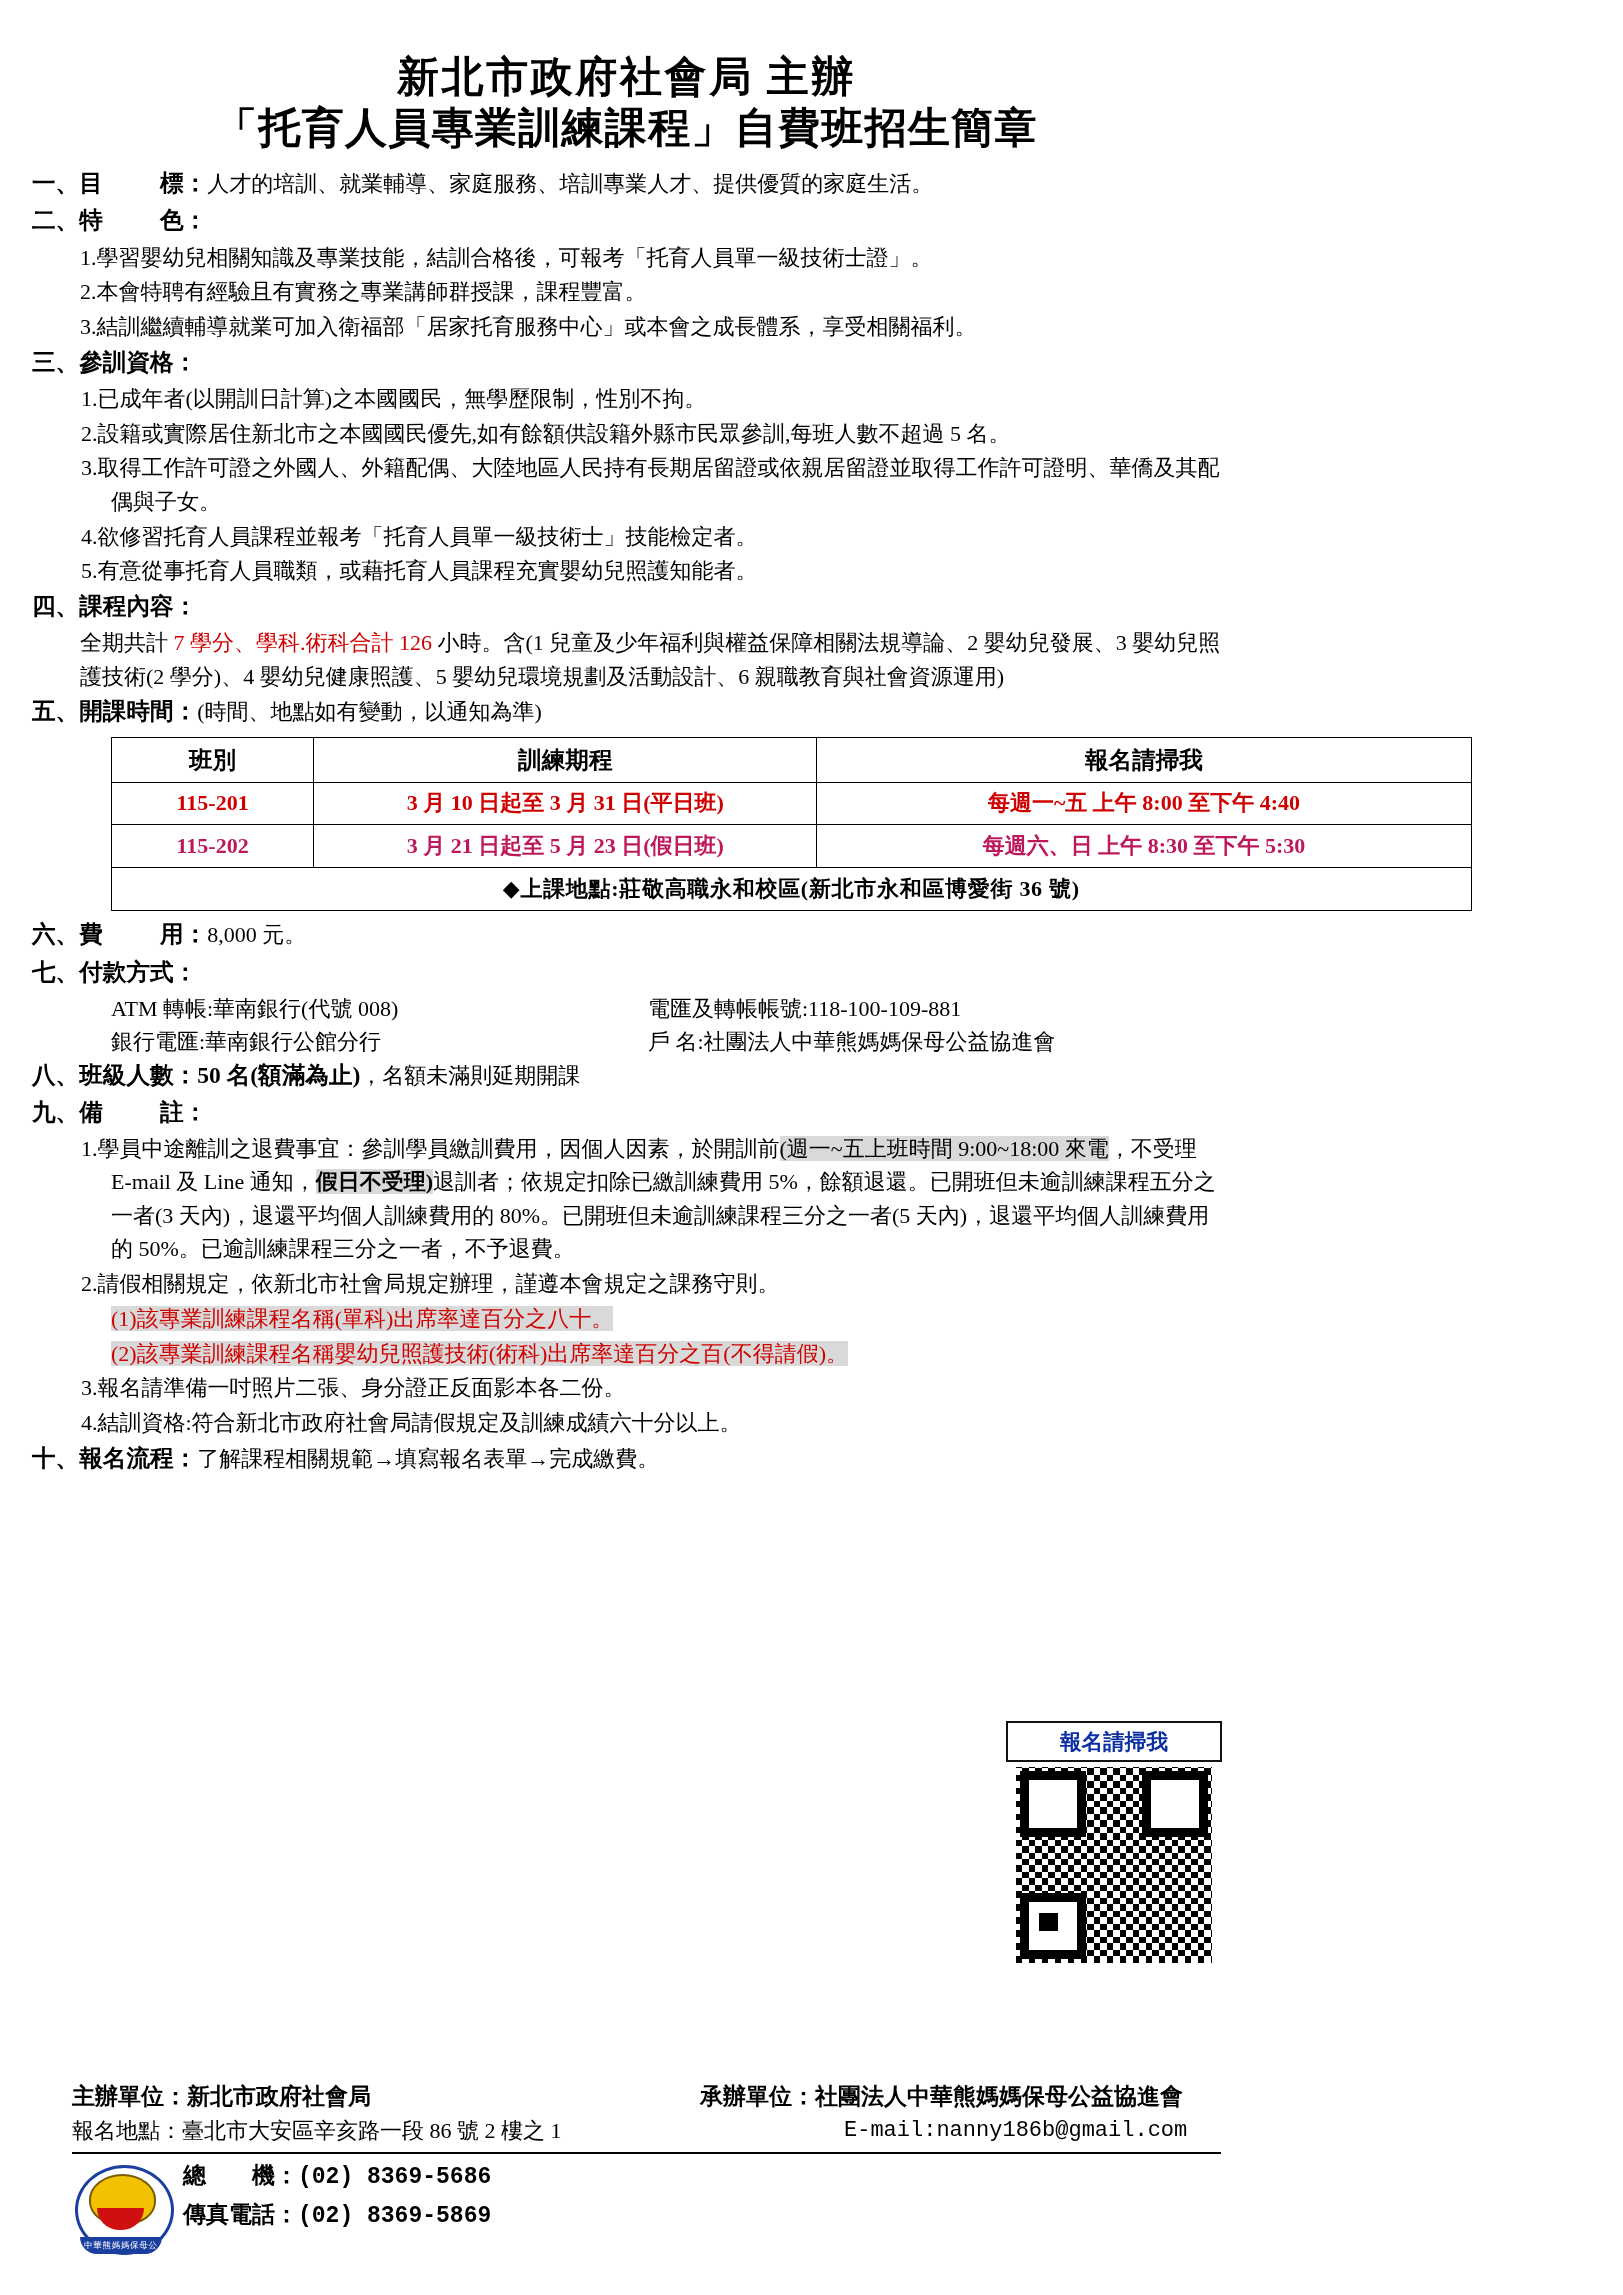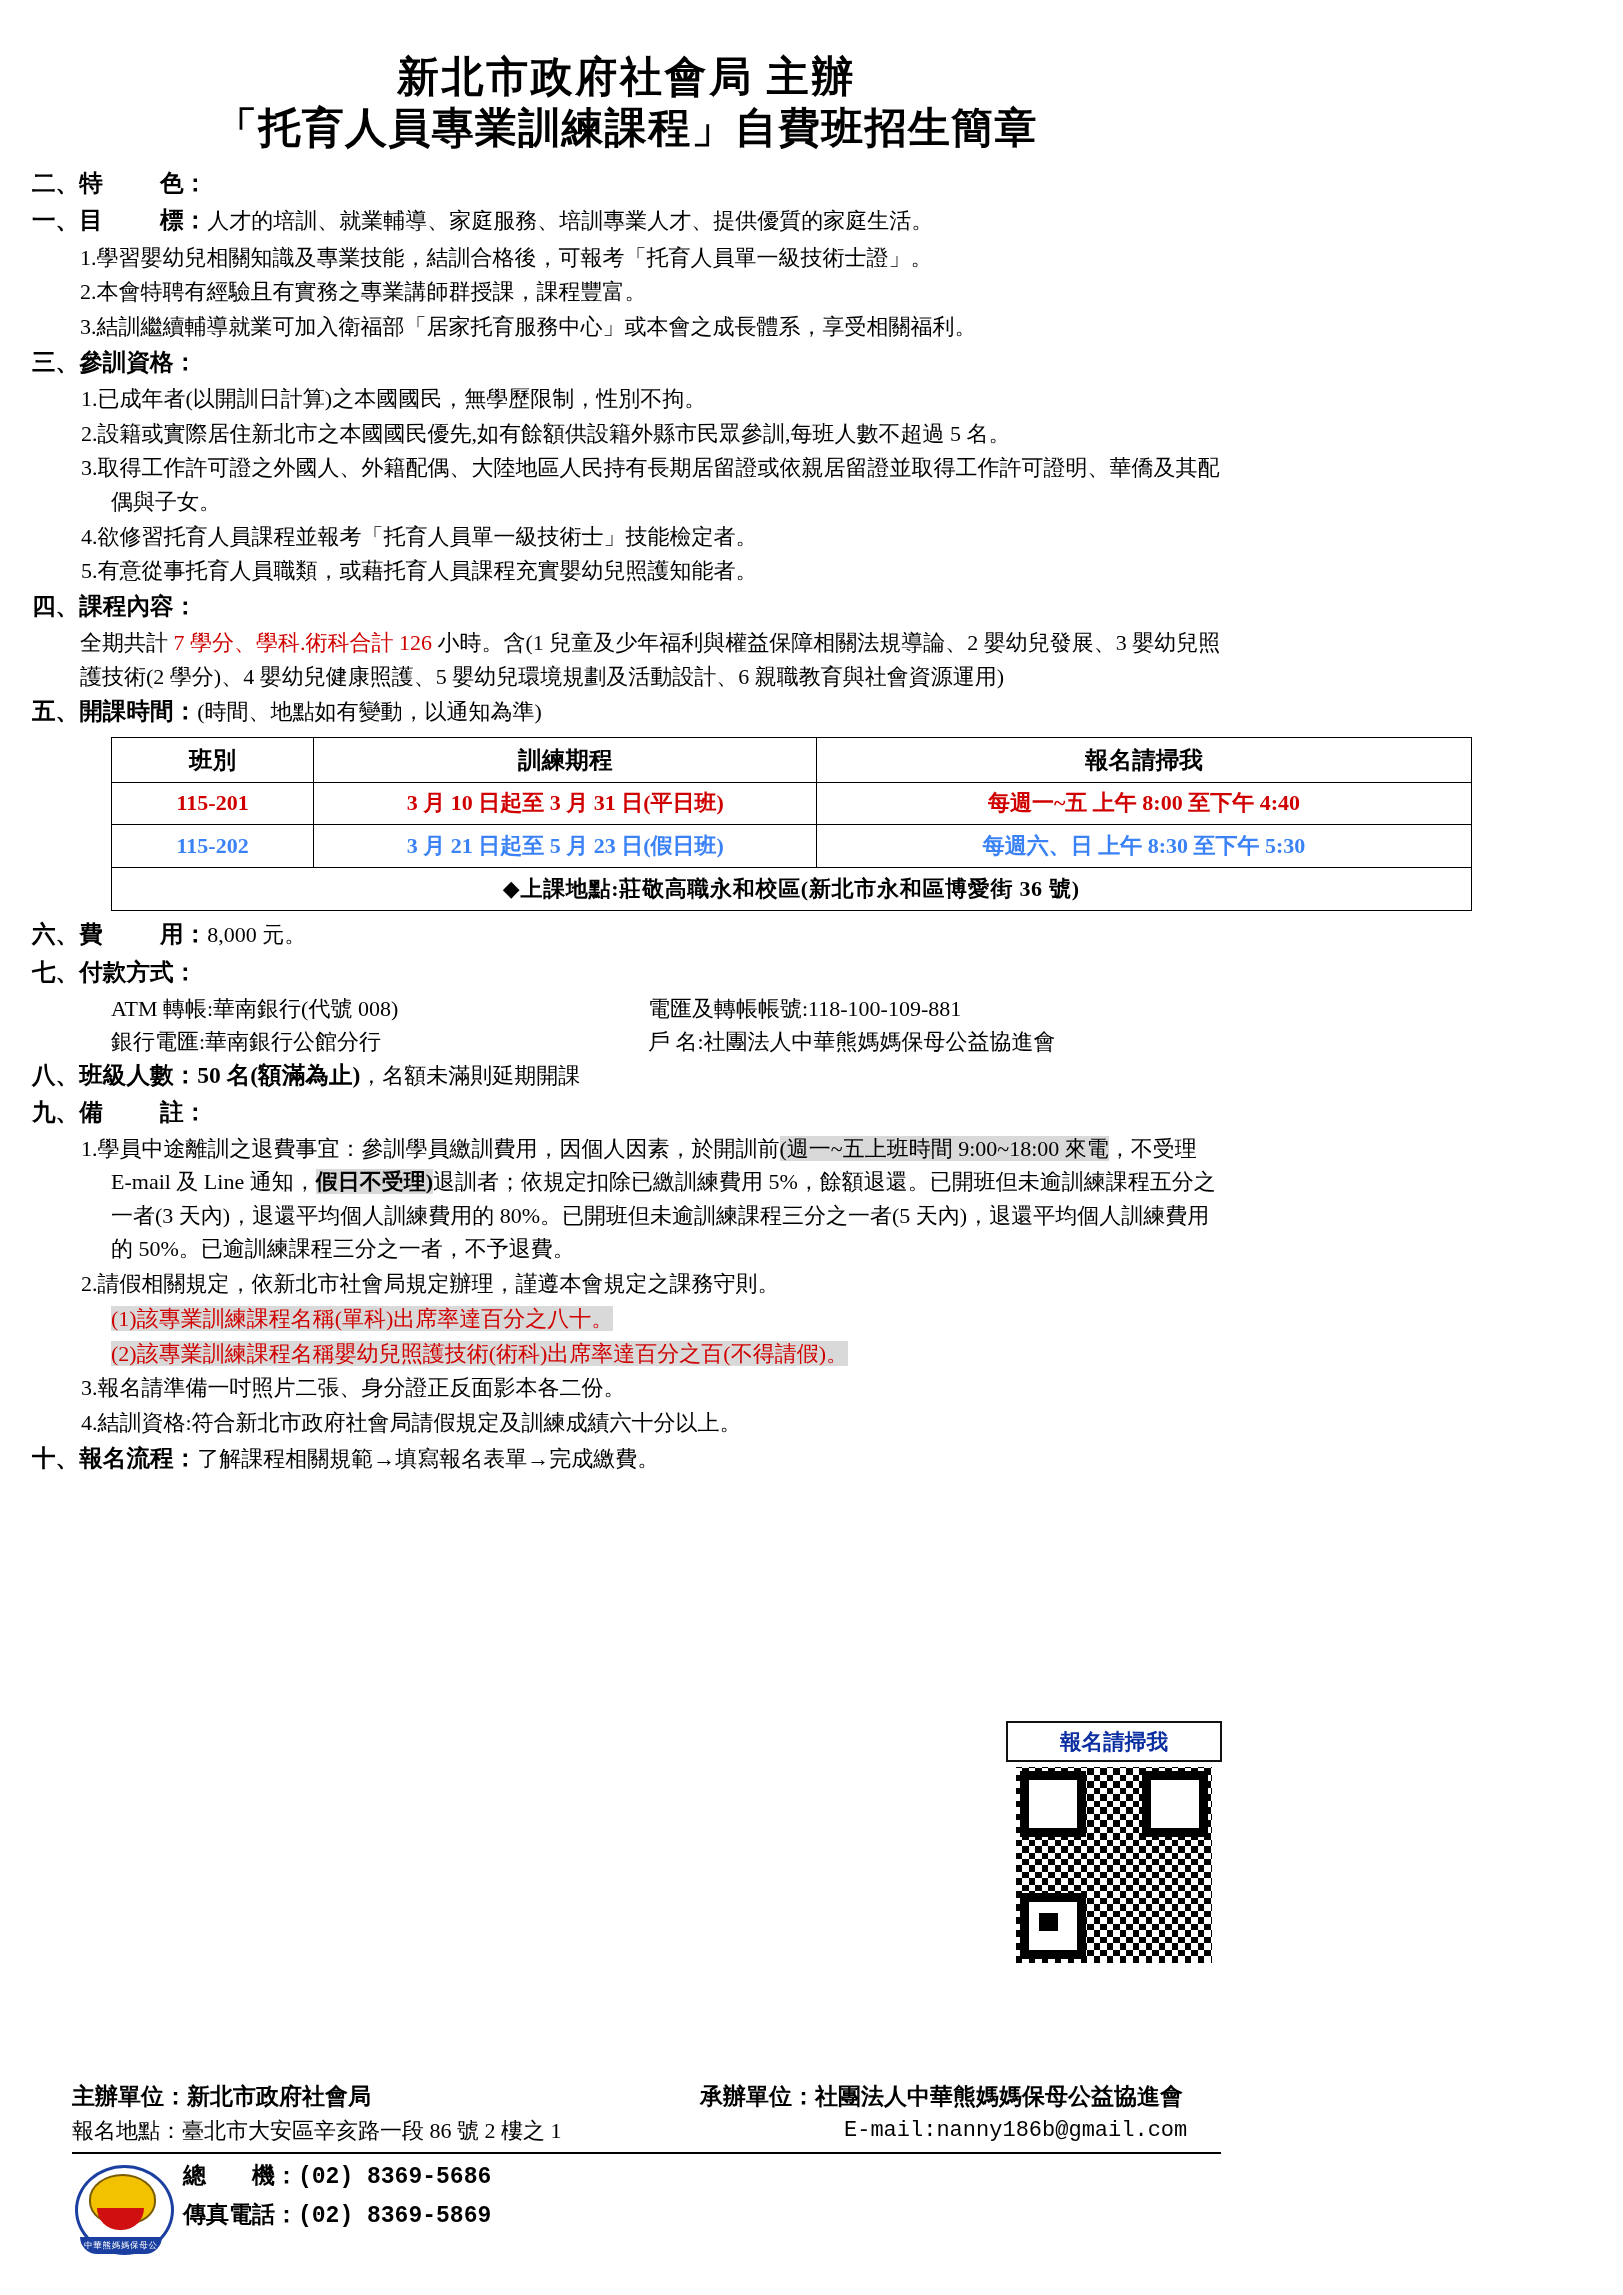--- a/index.html
+++ b/index.html
@@ -57,21 +57,21 @@
     padding-left: 48px;
   }
   .indent2 {
     padding-left: 79px;
   }
   .indent-hang {
     padding-left: 79px;
     text-indent: -30px;
   }
   .red { color: #d00000; }
-  .blue { color: #3b82f6; }
+  .blue { color: #be185d; }
   .bold { font-weight: bold; }
   .hl-gray { background: #d9d9d9; }
 
   
   .tbl-wrap {
     margin: 6.5px 0 6.5px 79px;
   }
   table.schedule {
     border-collapse: collapse;
     width: 1341px;
@@ -247,26 +247,26 @@
 </head>
 <body>
 
 <div class="page">
 
   <div class="title-block">
     <div class="title-line1">新北市政府社會局 主辦</div>
     <div class="title-line2">「托育人員專業訓練課程」自費班招生簡章</div>
   </div>
 
+  <div class="sec">
+    <span class="sec-head"><span class="label-spread">一、目</span><span>標</span><span>：</span></span><span>人才的培訓、就業輔導、家庭服務、培訓專業人才、提供優質的家庭生活。</span>
+  </div>
+
   <div class="sec sec-head">
     <span class="label-spread">二、特</span><span>色</span><span>：</span>
-  </div>
-
-  <div class="sec">
-    <span class="sec-head"><span class="label-spread">一、目</span><span>標</span><span>：</span></span><span>人才的培訓、就業輔導、家庭服務、培訓專業人才、提供優質的家庭生活。</span>
   </div>
   <div class="sec indent1">1.學習嬰幼兒相關知識及專業技能，結訓合格後，可報考「托育人員單一級技術士證」。</div>
   <div class="sec indent1">2.本會特聘有經驗且有實務之專業講師群授課，課程豐富。</div>
   <div class="sec indent1">3.結訓繼續輔導就業可加入衛福部「居家托育服務中心」或本會之成長體系，享受相關福利。</div>
 
   <div class="sec sec-head">三、參訓資格：</div>
   <div class="sec indent-hang">1.已成年者(以開訓日計算)之本國國民，無學歷限制，性別不拘。</div>
   <div class="sec indent-hang">2.設籍或實際居住新北市之本國國民優先,如有餘額供設籍外縣市民眾參訓,每班人數不超過 5 名。</div>
   <div class="sec indent-hang">3.取得工作許可證之外國人、外籍配偶、大陸地區人民持有長期居留證或依親居留證並取得工作許可證明、華僑及其配偶與子女。</div>
   <div class="sec indent-hang">4.欲修習托育人員課程並報考「托育人員單一級技術士」技能檢定者。</div>

